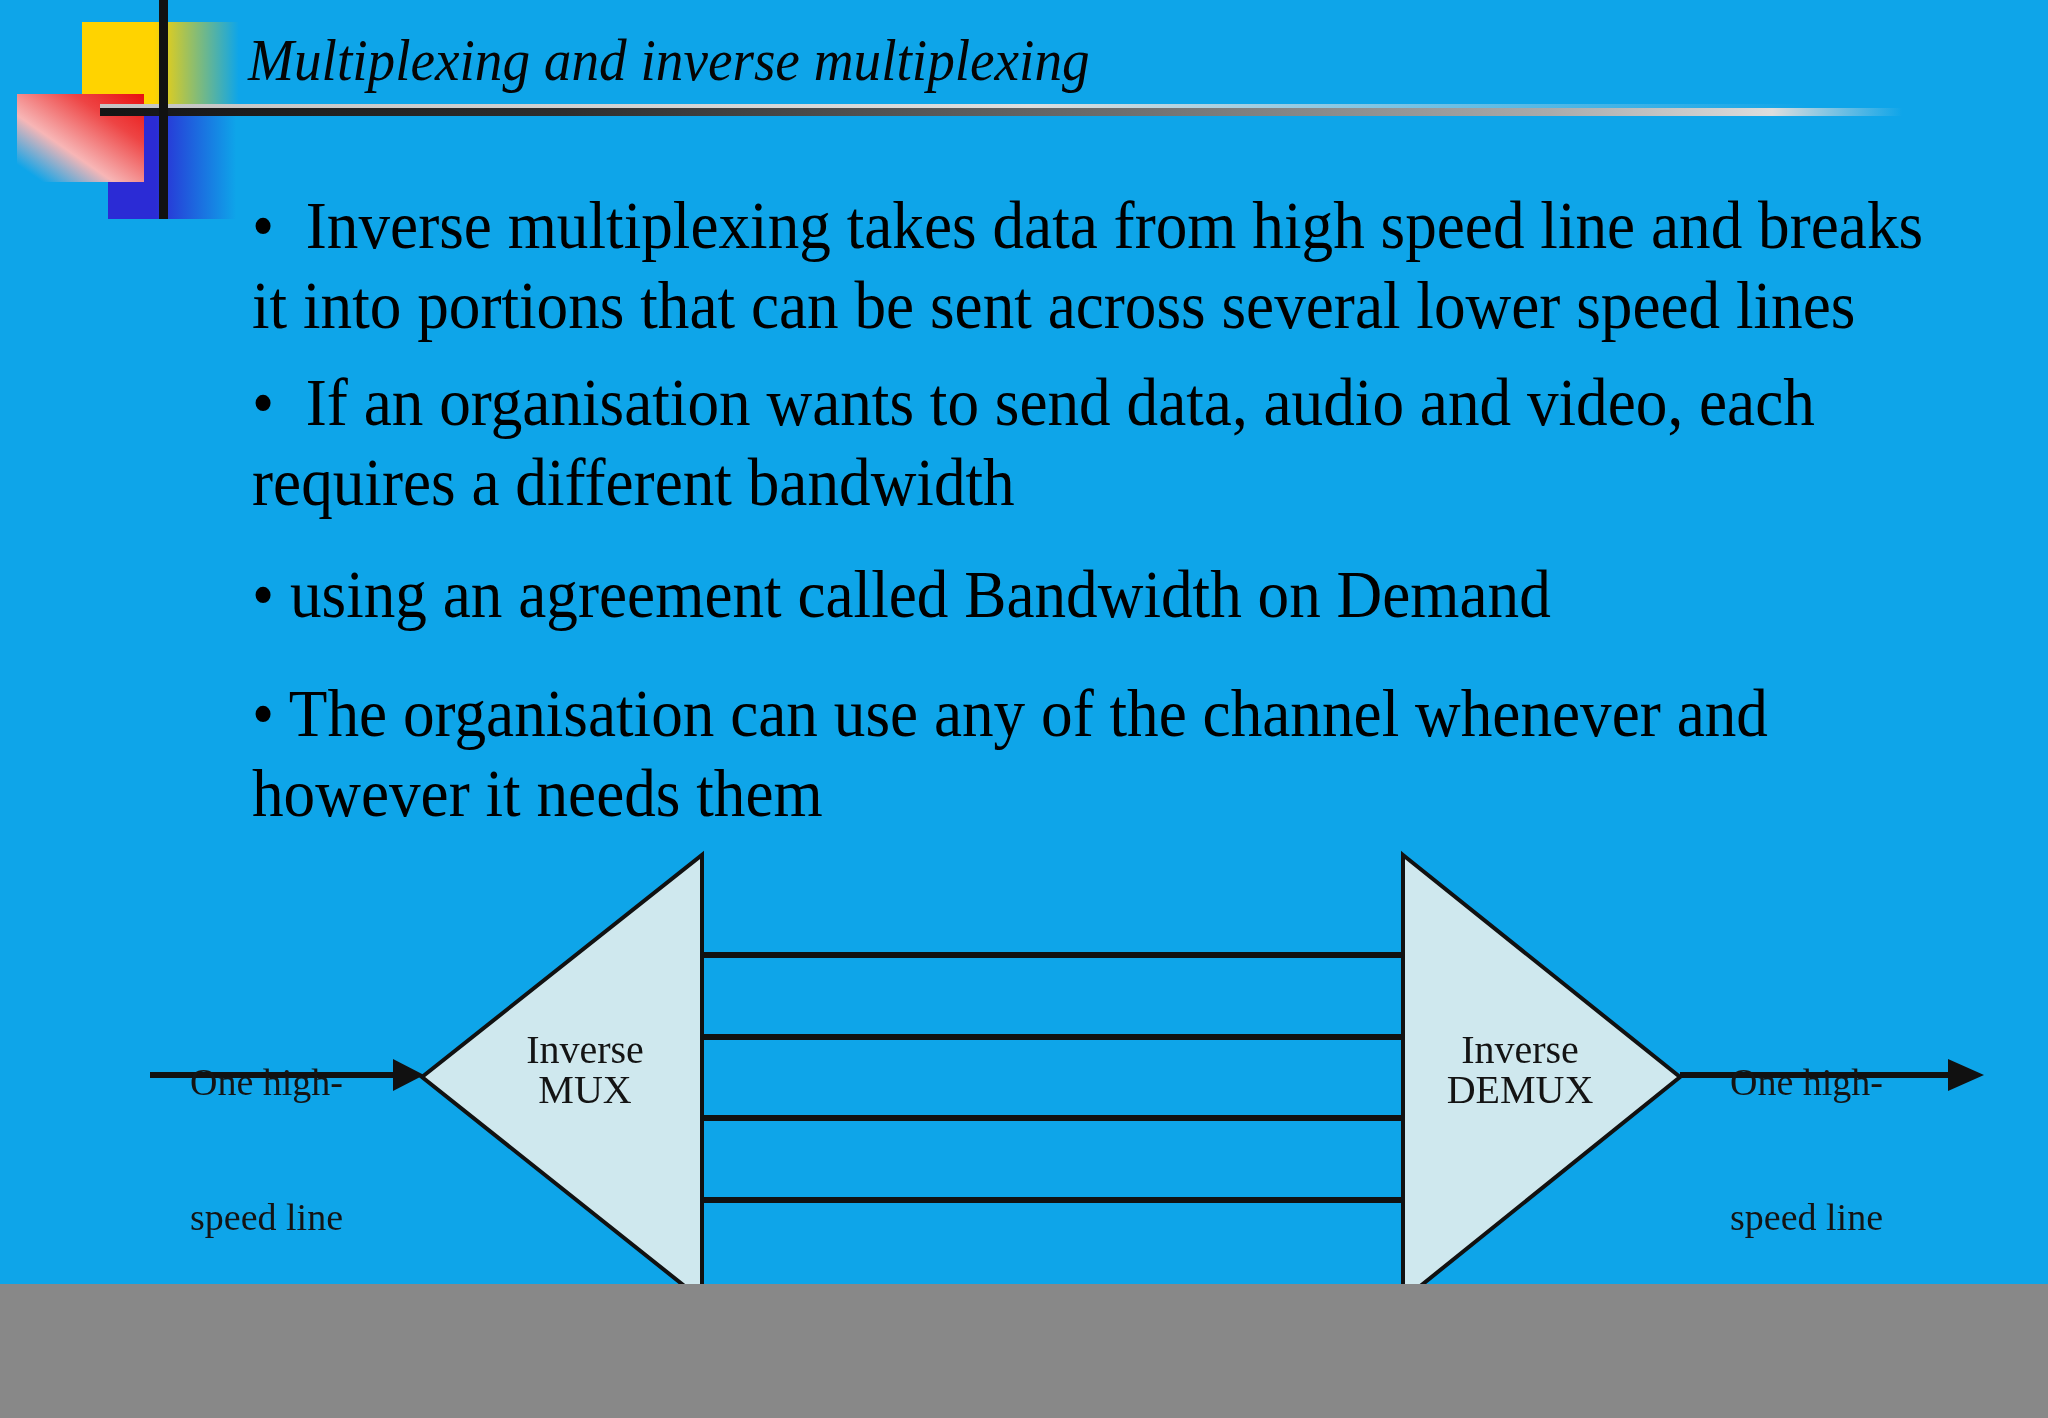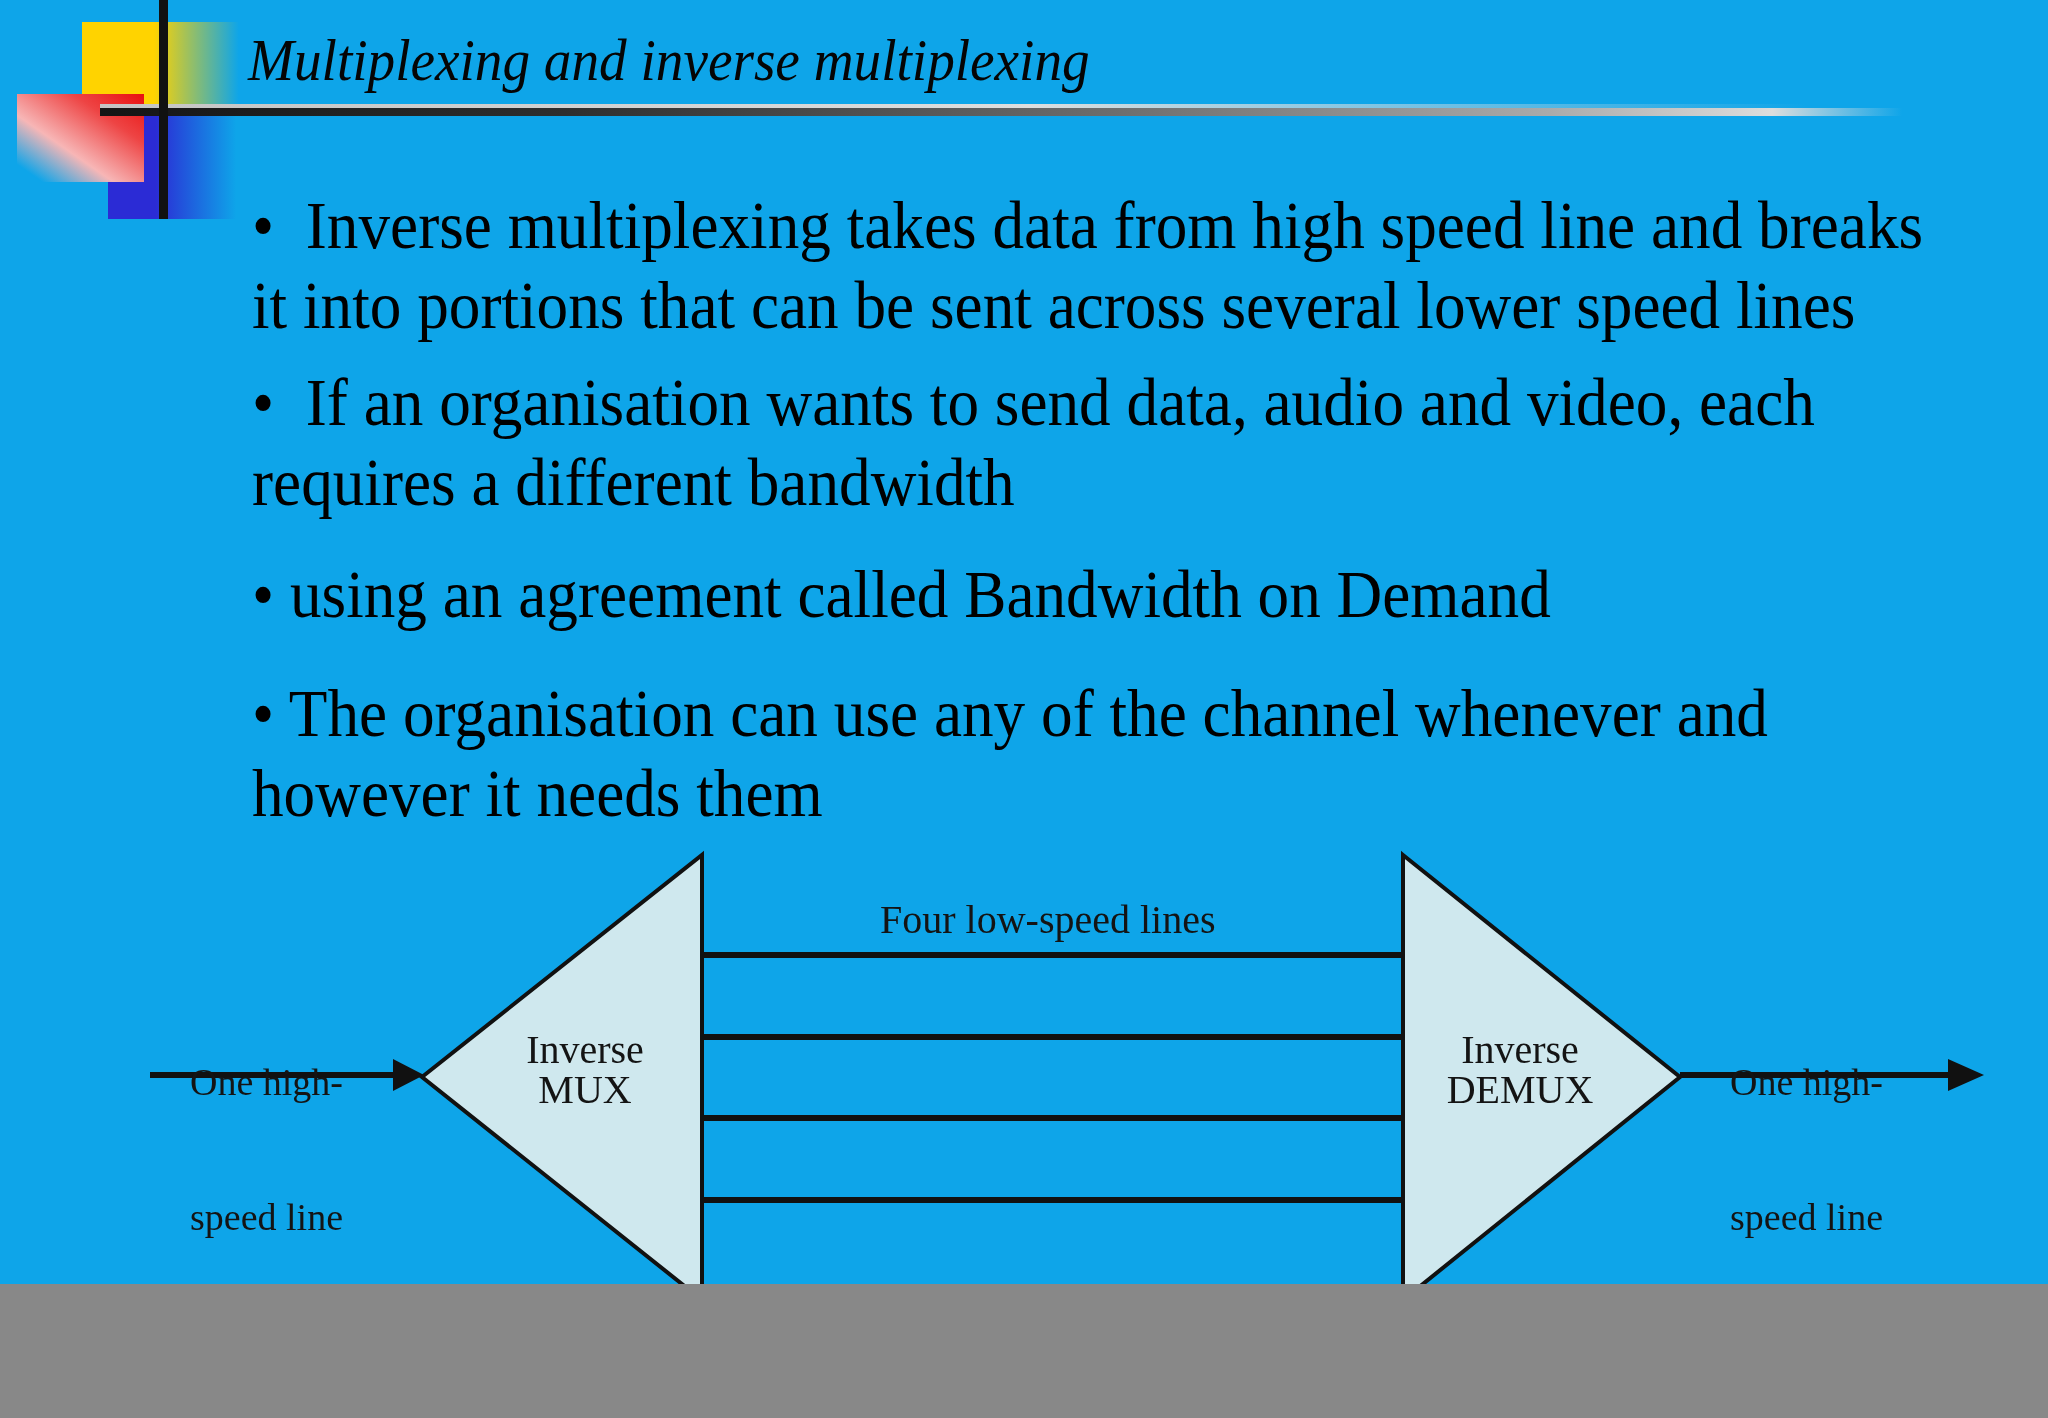--- a/index.html
+++ b/index.html
@@ -88,21 +88,20 @@
 
     <polygon points="422,1077 702,855 702,1300" stroke="#111" stroke-width="4" fill="#cfe8ee"></polygon>
 
     <polygon points="1403,855 1680,1077 1403,1300" stroke="#111" stroke-width="4" fill="#cfe8ee"></polygon>
   </svg>
 
   <div class="dlabel lbl-left">
     <div>One high-</div>
     <div>speed line</div>
   </div>
-  <div class="dlabel lbl-lines">Four low-speed lines</div>
   <div class="dlabel lbl-mux">
     <div>Inverse</div>
     <div>MUX</div>
   </div>
   <div class="dlabel lbl-demux">
     <div>Inverse</div>
     <div>DEMUX</div>
   </div>
   <div class="dlabel lbl-right">
     <div>One high-</div>

